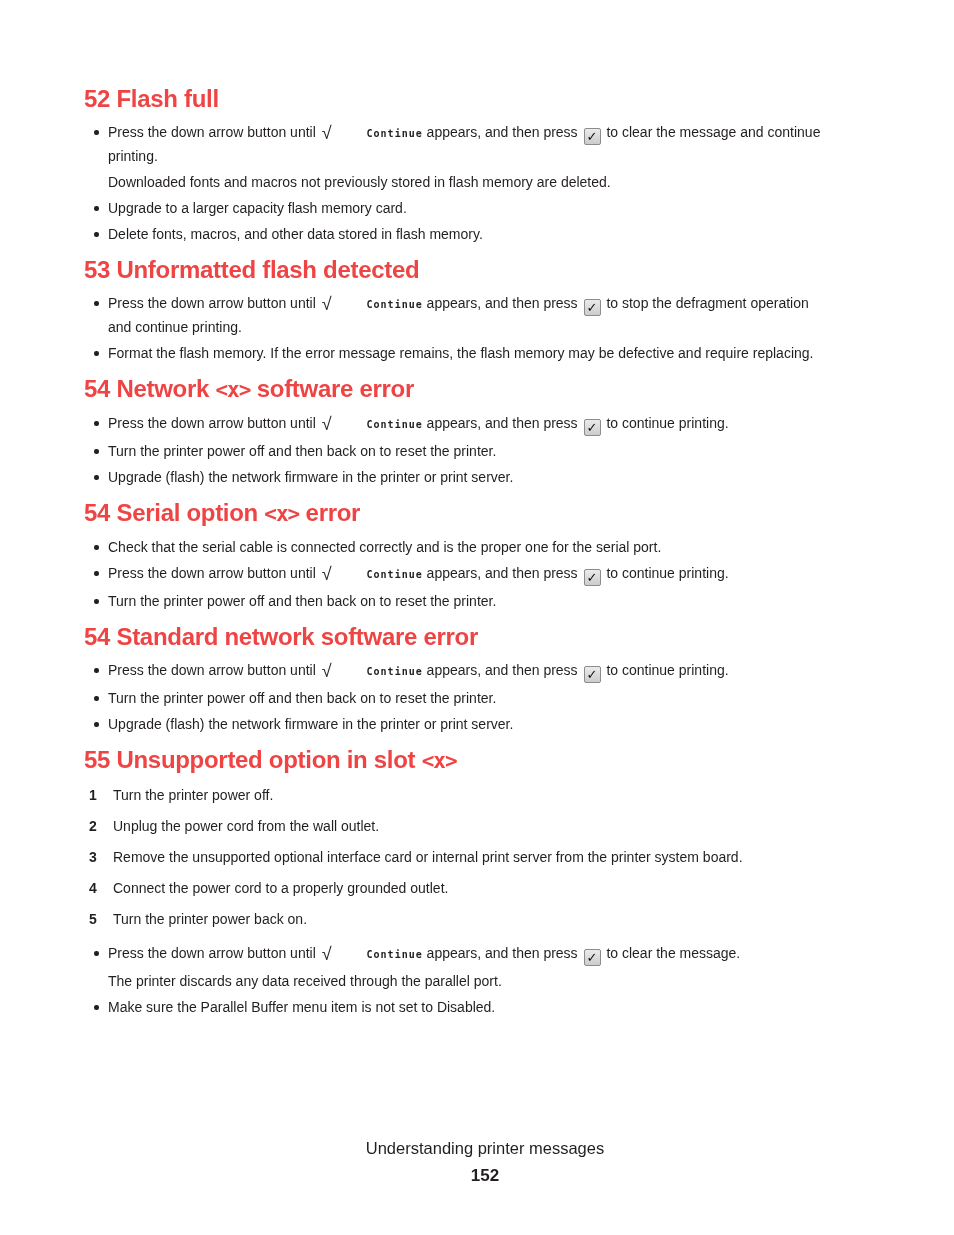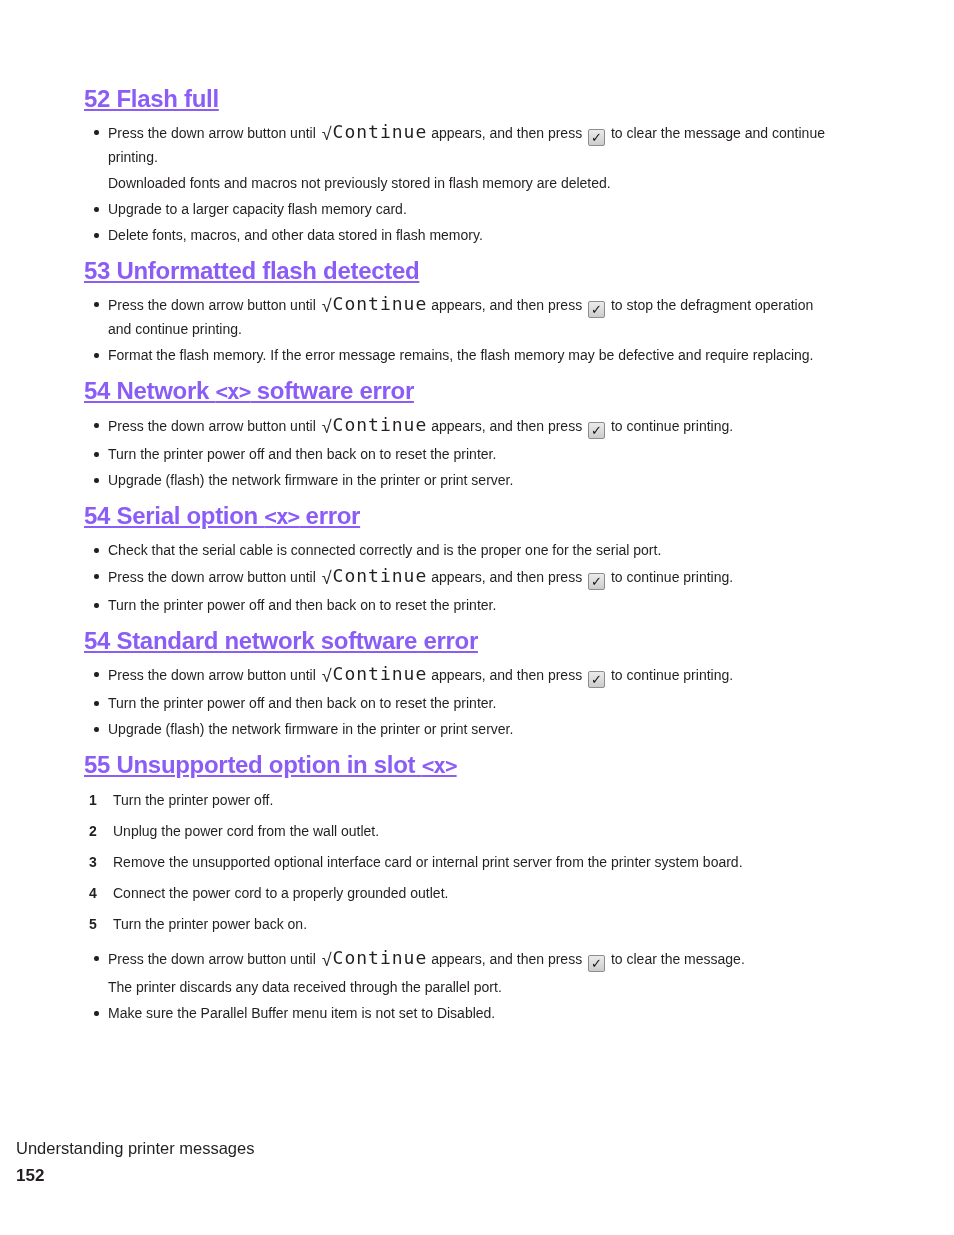--- a/index.html
+++ b/index.html
@@ -17,22 +17,21 @@
     width: 790px;
     padding-top: 28px;
   }
   .section + .section { margin-top: 12px; }
   .heading {
     font-size: 24px;
     line-height: 26px;
     font-weight: 700;
     letter-spacing: -0.3px;
     margin: 0 0 9px 0;
-    color: #8b5cf6;
-    text-decoration: underline;
+    color: #ef4444;
   }
   .hmono {
     font-family: "DejaVu Sans Mono", monospace;
     font-size: 21px;
     letter-spacing: -1px;
   }
   .blist .item { display: flex; margin-bottom: 4px; }
   .nlist { margin-top: 10px; }
   .nlist .item { display: flex; margin-bottom: 9px; }
   .marker { flex: 0 0 24px; }
@@ -54,39 +53,40 @@
   .cont { white-space: nowrap; }
   .radical {
     font-size: 18px;
     line-height: 1;
     margin: 0 1px 0 2px;
     vertical-align: -2px;
     color: #2a2a2a;
   }
   .contlbl {
     font-family: "DejaVu Sans Mono", monospace;
-    font-weight: 400;
-    font-size: 18px;
+    font-weight: 700;
+    font-size: 10px;
     letter-spacing: 1px;
+    margin-left: 34px;
   }
   .checkbtn {
     display: inline-block;
     box-sizing: border-box;
     width: 17px; height: 17px;
     background: linear-gradient(#ebebeb, #cccccc);
     border: 1px solid #8c8c8c;
     border-radius: 2px;
     text-align: center;
     line-height: 15px;
     font-size: 13px;
     color: #111111;
     vertical-align: -4px;
     margin: 0 2px;
   }
-  .footer { position: absolute; left: 16px; right: 0; top: 1139px; }
+  .footer { position: absolute; left: 16px; right: 0; top: 1139px; text-align: center; }
   .chapter { font-size: 16.5px; color: #231f20; }
   .pagenum { font-size: 17px; font-weight: 700; margin-top: 8px; }
 </style>
 </head>
 <body>
 
 <div class="page">
   <main id="content">
       <section class="section">
         <h2 class="heading"><span class="txt">52 Flash full</span></h2>

